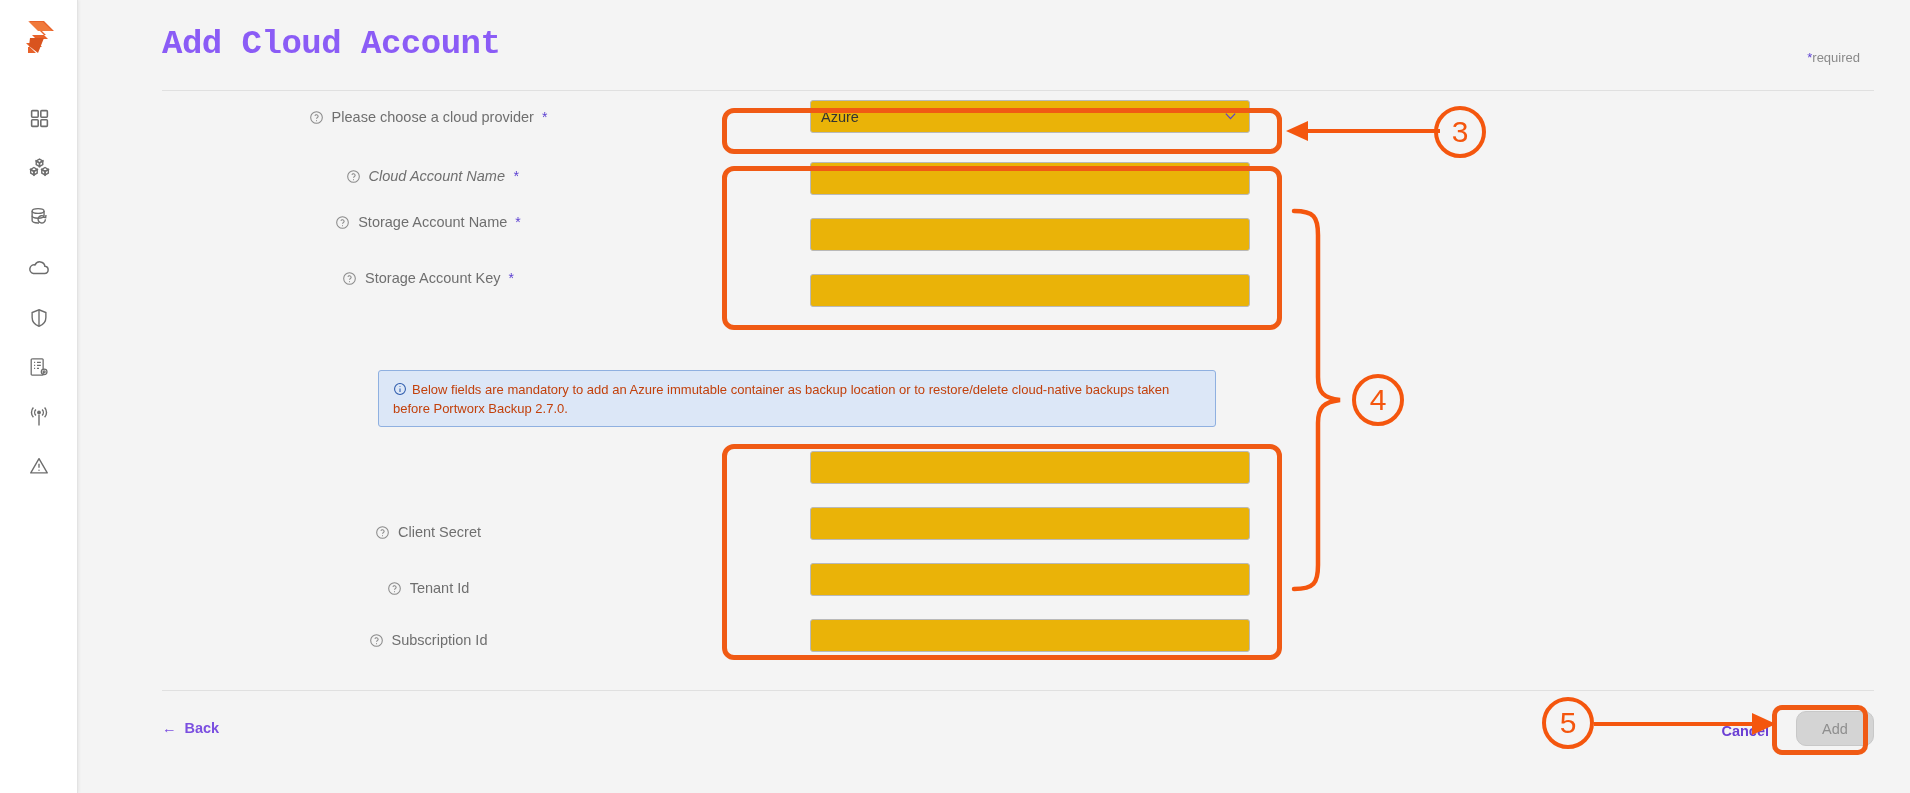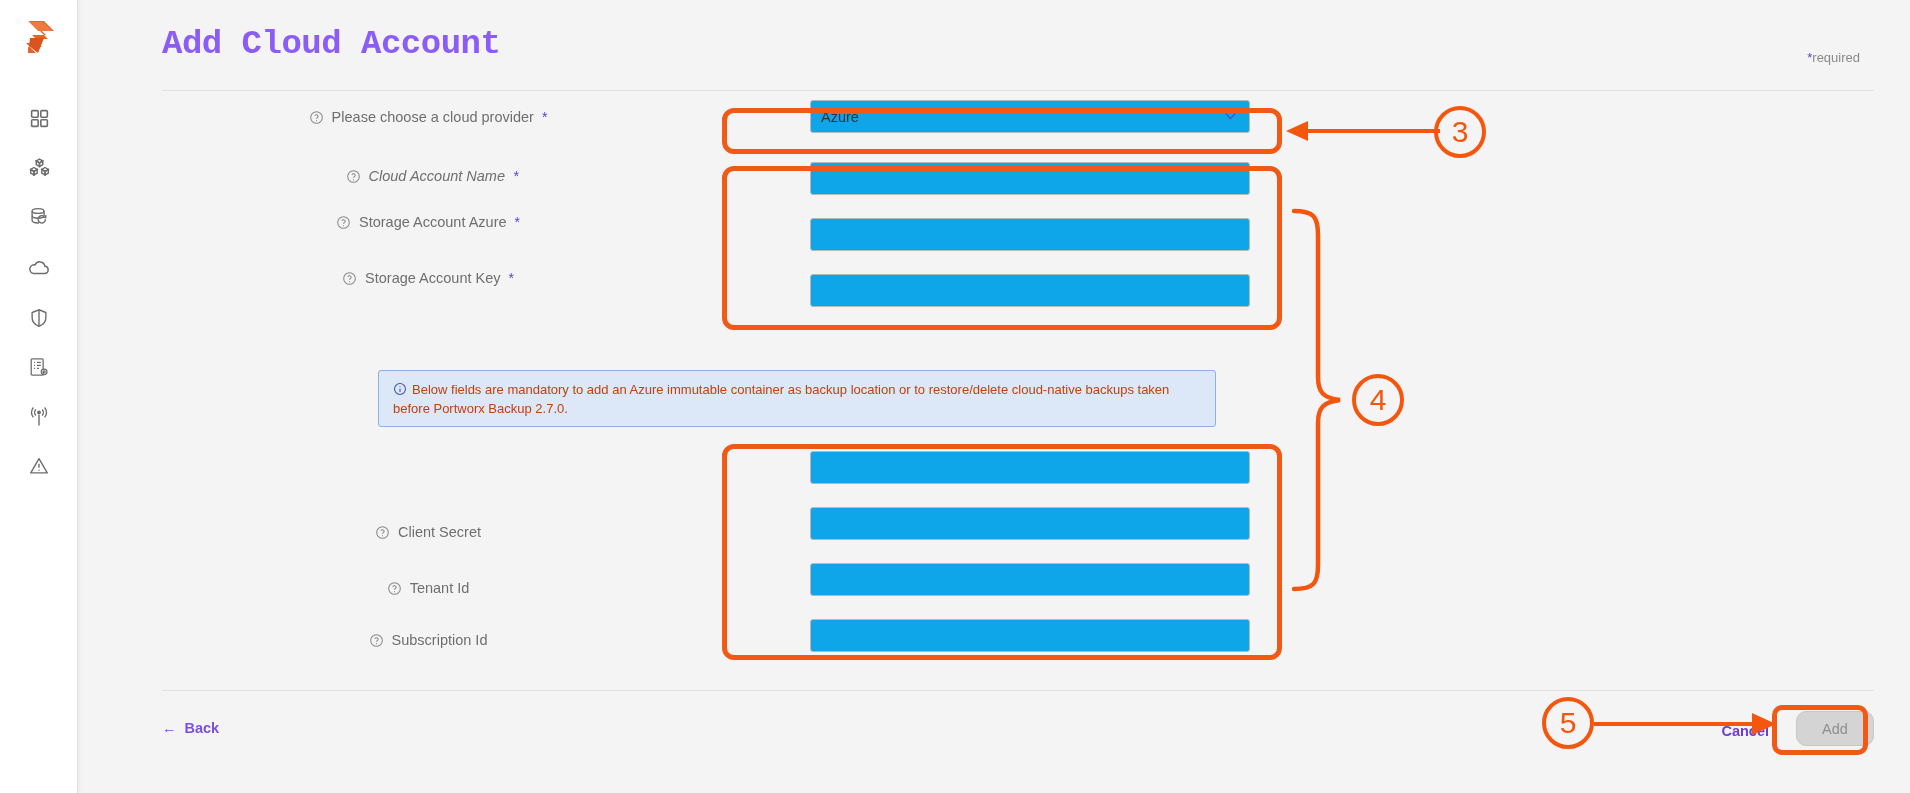--- a/index.html
+++ b/index.html
@@ -64,21 +64,21 @@
   .field-label .req{ color:#5b3fd1; font-size:14px; }
   .help-icon{
     display:inline-flex; width:15px; height:15px; flex:0 0 15px;
     color:#8a8a8a;
   }
   .help-icon svg{ display:block; }
 
   .field-input{
     position:absolute;
     width:440px; height:33px;
-    background:#0ea5e9;
+    background:#eab308;
     border:1px solid #b9b9b9;
     border-radius:3px;
     font-family:"Liberation Sans", sans-serif;
     font-size:14.5px;
     color:#333;
     padding:0 10px;
     outline:none;
   }
   .select-wrap{
     position:absolute;
@@ -300,21 +300,21 @@
   <input class="field-input" style="left: 732px; top: 162px;" placeholder="">
 
   <div class="field-label" style="left:180px; top:208px; height:28px;">
     <span class="help-icon">
       <svg width="15" height="15" viewBox="0 0 24 24" fill="none" stroke="currentColor" stroke-width="1.7">
           <circle cx="12" cy="12" r="9.3"></circle>
           <path d="M9.4 9.3 a2.7 2.7 0 0 1 5.2 .9 c0 1.8 -2.6 2.2 -2.6 3.9"></path>
           <circle cx="12" cy="17" r=".85" fill="currentColor" stroke="none"></circle>
         </svg>
     </span>
-    <span>Storage Account Azure</span>
+    <span>Storage Account Name</span>
     <span class="req">*</span>
   </div>
   <input class="field-input" style="left: 732px; top: 218px;" placeholder="">
 
   <div class="field-label" style="left:180px; top:264px; height:28px;">
     <span class="help-icon">
       <svg width="15" height="15" viewBox="0 0 24 24" fill="none" stroke="currentColor" stroke-width="1.7">
           <circle cx="12" cy="12" r="9.3"></circle>
           <path d="M9.4 9.3 a2.7 2.7 0 0 1 5.2 .9 c0 1.8 -2.6 2.2 -2.6 3.9"></path>
           <circle cx="12" cy="17" r=".85" fill="currentColor" stroke="none"></circle>

